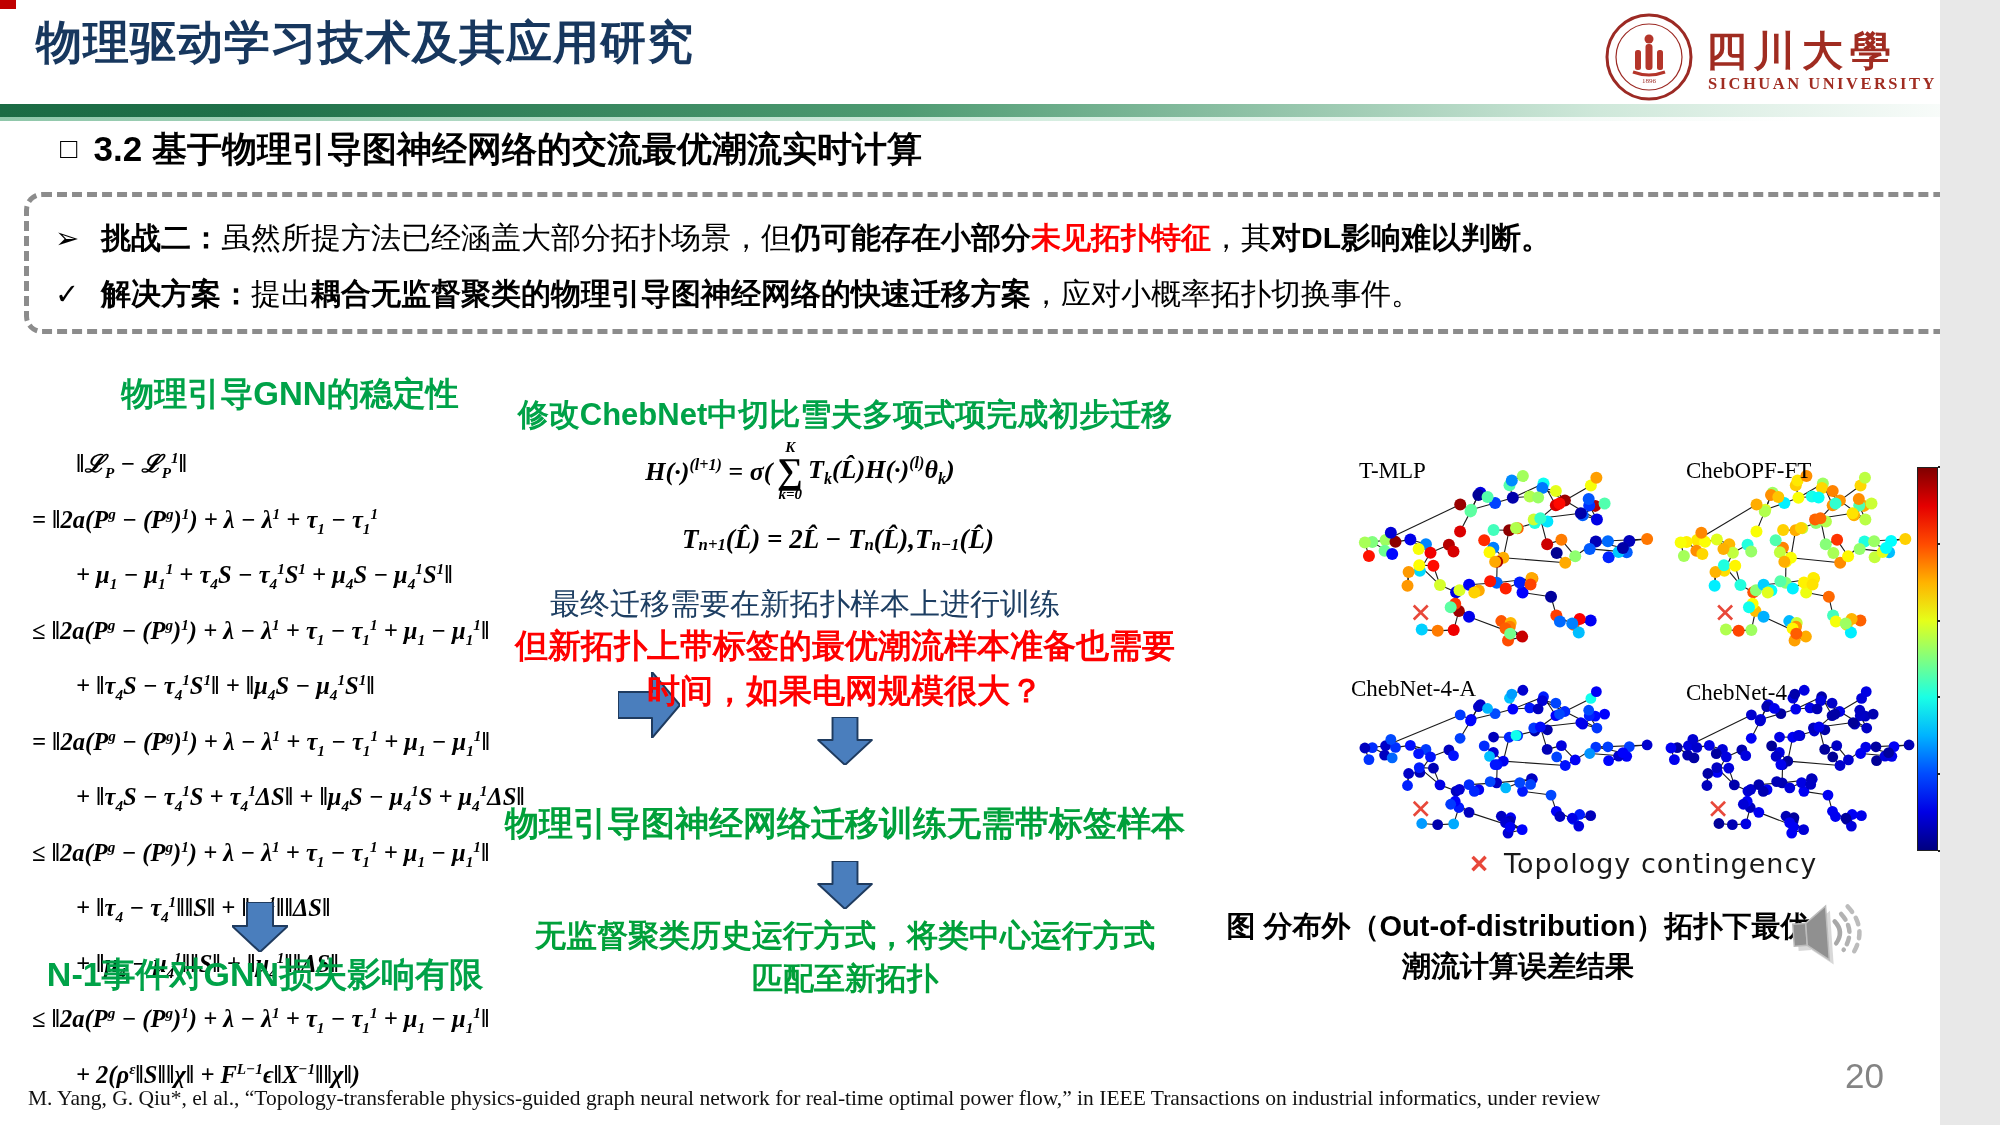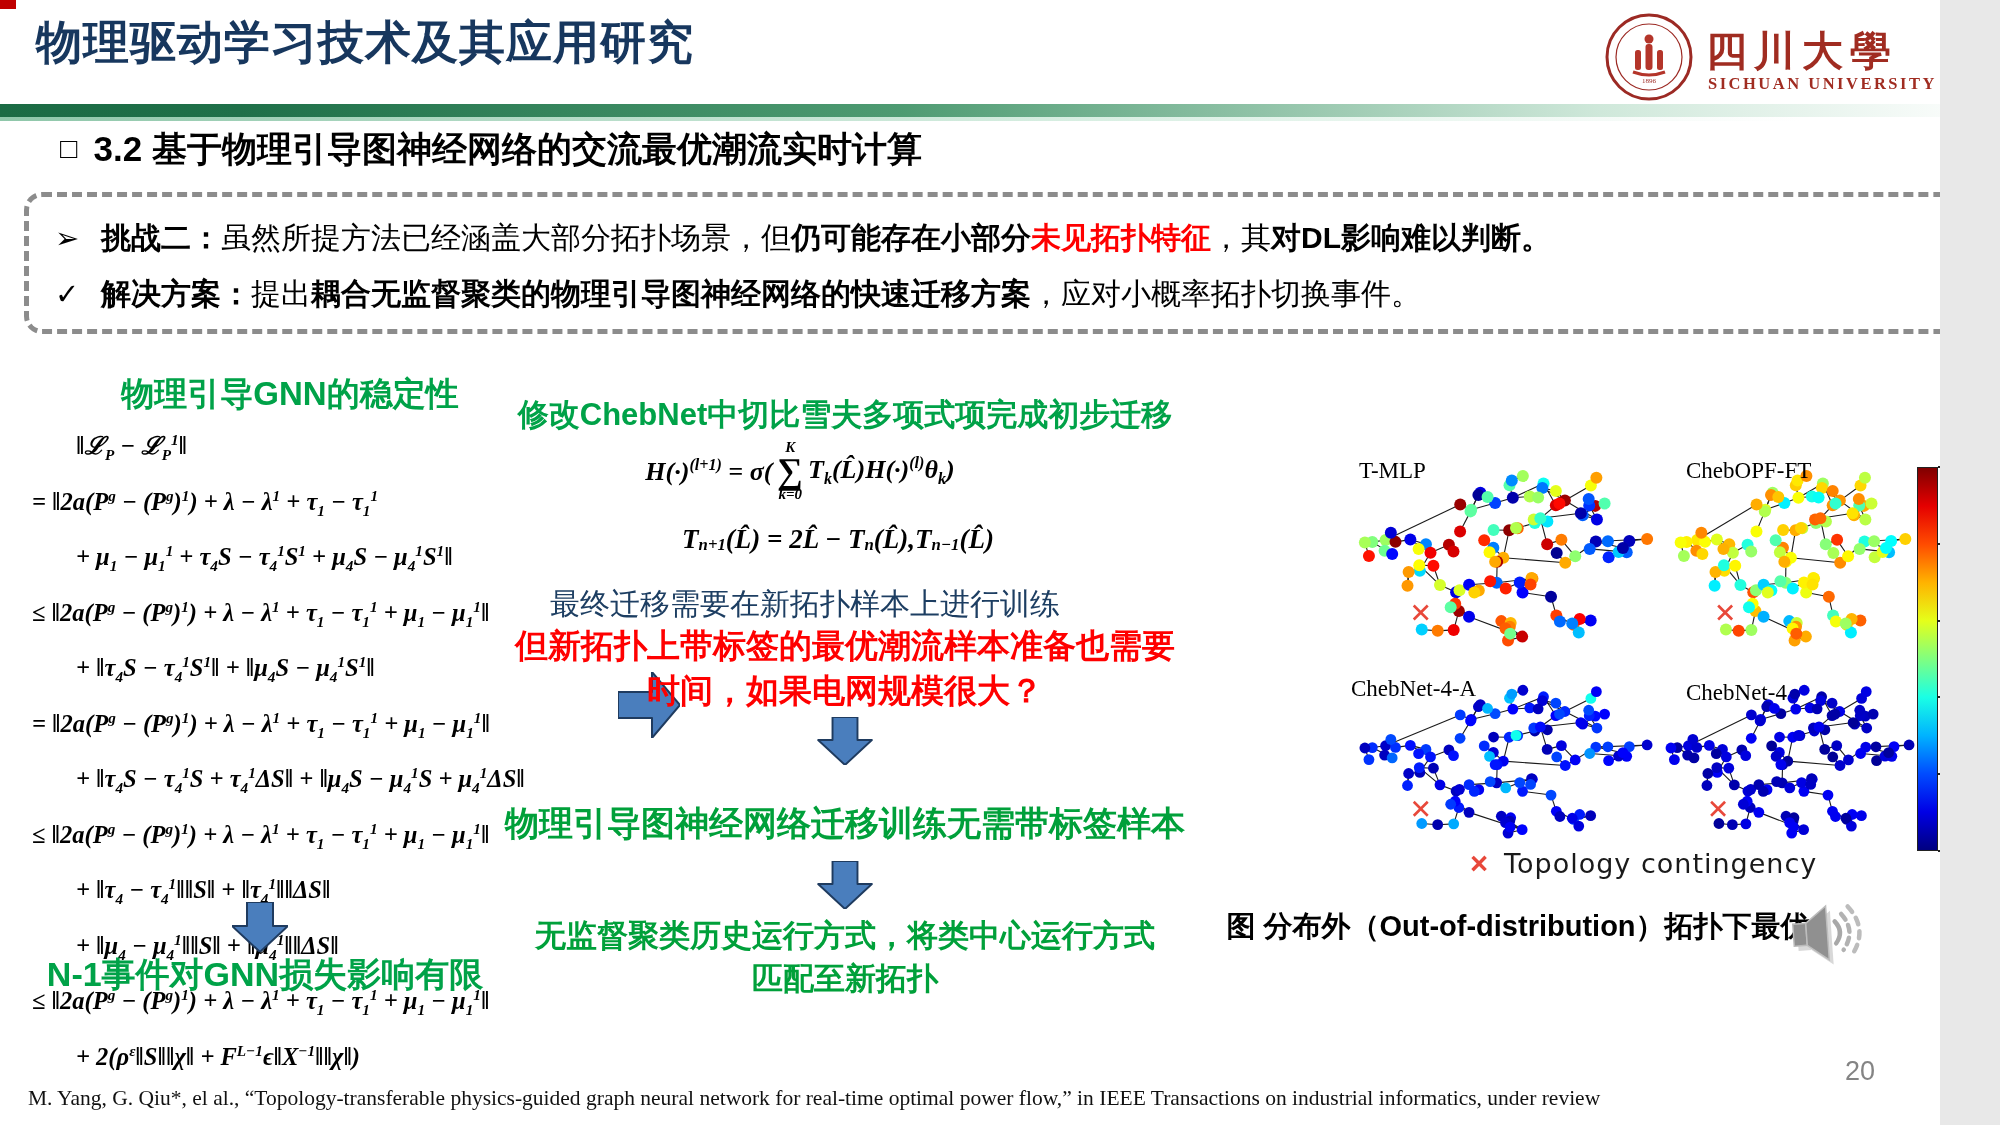--- a/index.html
+++ b/index.html
@@ -28,21 +28,21 @@
   .challenge-box{left:24px;top:192px;width:1952px;height:142px;border:5px dashed #8c8c8c;
     border-radius:18px;box-sizing:border-box;padding:13px 26px 0 26px;}
   .box-line{font-size:30px;line-height:56px;white-space:nowrap;}
   .box-marker{display:inline-block;width:46px;font-size:29px;font-weight:700;}
   .bold{font-weight:800;}
   .red{color:#ff0000;}
 
   
   .green-head{color:#00a248;font-weight:800;}
   .stability-heading{left:75px;top:372px;width:430px;text-align:center;font-size:33px;}
-  .derivation{left:32px;top:420px;font-family:"Liberation Serif","DejaVu Serif",serif;
+  .derivation{left:32px;top:438px;font-family:"Liberation Serif","DejaVu Serif",serif;
     font-style:italic;font-weight:600;font-size:24.5px;}
   .math-line{line-height:40.5px;white-space:nowrap;}
   .math-line.cont{padding-left:44px;}
   .derivation sup,.derivation sub,.formula sup,.formula sub{font-size:62%;}
   .stability-conclusion{left:25px;top:952px;width:480px;text-align:center;font-size:34px;}
 
   
   .arrow-svg{display:block;}
 
   
@@ -84,21 +84,21 @@
   .fig-legend{left:1470px;top:848px;display:flex;align-items:center;gap:16px;}
   .legend-x{font-size:31px;font-weight:700;line-height:1;}
   .legend-text{font-family:"DejaVu Sans","Liberation Sans",sans-serif;font-size:27px;color:#1a1a1a;letter-spacing:1px;}
   .fig-caption{left:1518px;top:906px;transform:translateX(-50%);text-align:center;
     font-size:29px;font-weight:800;line-height:40px;white-space:nowrap;}
   .speaker{left:1788px;top:896px;transform:rotate(-4deg);}
 
   
   .citation{left:28px;top:1086px;font-family:"Liberation Serif","DejaVu Serif",serif;
     font-size:21.5px;color:#111;white-space:nowrap;}
-  .page-number{left:1845px;top:1056px;font-size:27px;color:#848484;}
+  .page-number{left:1845px;top:1056px;font-size:35px;color:#848484;}
 </style>
 </head>
 <body>
 
 <div id="slide">
 
   <div class="abs corner-chip"></div>
   <div class="abs main-title">物理驱动学习技术及其应用研究</div>
 
   <div class="abs logo-seal">
@@ -1241,20 +1241,21 @@
       <div class="cbar-ticklabel" style="left: 1948px; top: 837px;">0.00</div>
     </div>
   <div class="abs cbar-label">Voltage amplitude error / (p.u.)</div>
 
   <div class="abs fig-legend">
     <span class="legend-x" id="legend-x" style="color: rgb(232, 72, 58);">×</span>
     <span class="legend-text">Topology contingency</span>
   </div>
   <div class="abs fig-caption">
     <div>图 分布外（Out-of-distribution）拓扑下最优</div>
+    <div>潮流计算误差结果</div>
   </div>
 
   <div class="abs speaker">
     <svg width="76" height="86" viewBox="0 0 76 86">
       <g transform="translate(4,5)" opacity="0.25">
         <rect x="6" y="26" width="13" height="22" fill="#666"></rect>
         <polygon points="19,26 40,10 40,64 19,48" fill="#666"></polygon>
       </g>
       <rect x="6" y="26" width="13" height="22" fill="#8f8f8f" stroke="#b9b9b9" stroke-width="1.5"></rect>
       <polygon points="19,26 40,10 40,64 19,48" fill="#909090" stroke="#bdbdbd" stroke-width="1.5"></polygon>

